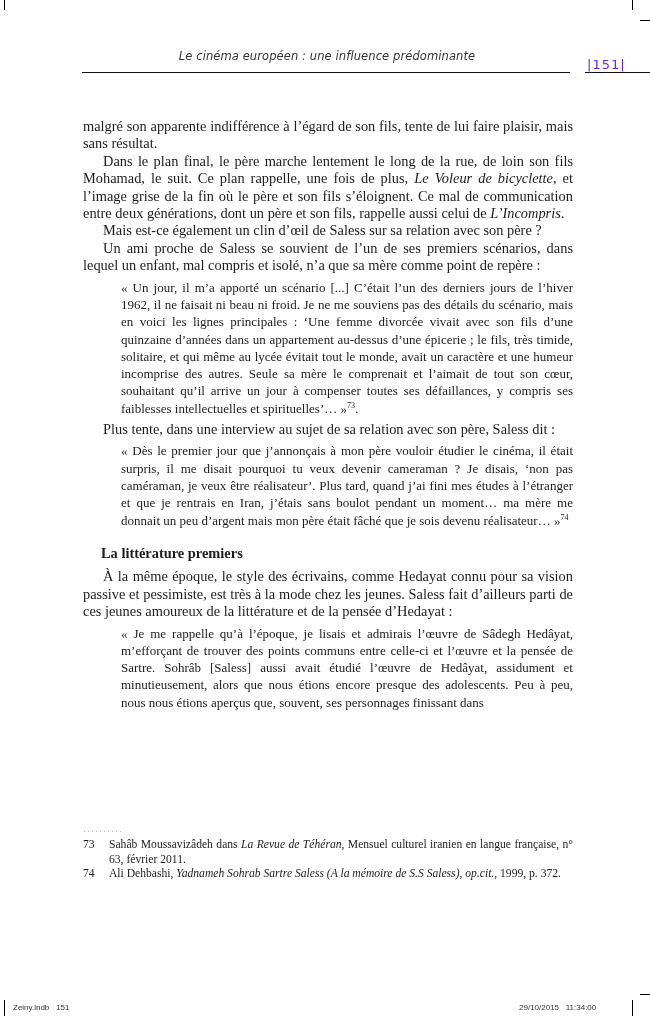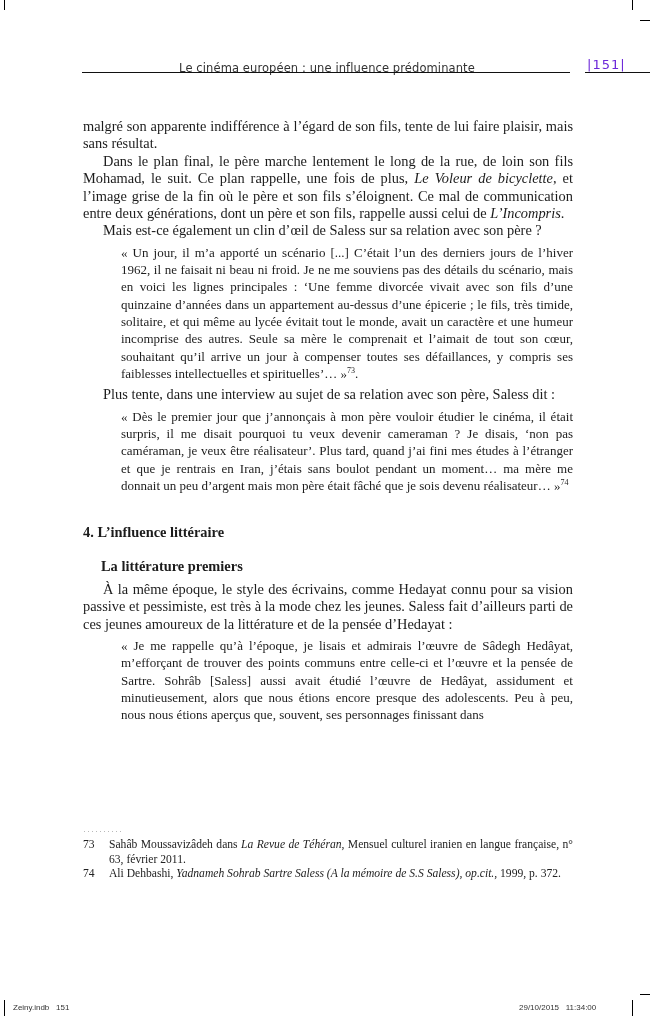--- a/index.html
+++ b/index.html
@@ -1,19 +1,19 @@
 <!DOCTYPE html>
 <html><head>
 <meta charset="utf-8">
 <style>
   html, body { margin: 0; padding: 0; background: #ffffff; }
   body { width: 650px; height: 1016px; position: relative; overflow: hidden; color: #1a1a1a; }
   .crop { position: absolute; background: #000; }
-  .header-title { position: absolute; left: 82px; width: 490px; top: 61px; text-align: center;
-    font-family: "DejaVu Sans", sans-serif; font-size: 11.5px; color: #333; letter-spacing: 0.1px; }
+  .header-title { position: absolute; left: 82px; width: 490px; top: 49px; text-align: center;
+    font-family: "DejaVu Sans", sans-serif; font-style: italic; font-size: 11.5px; color: #333; letter-spacing: 0.1px; }
   .header-rule { position: absolute; left: 82px; width: 488px; top: 72px; height: 1px; background: #111; }
   .page-num { position: absolute; left: 587px; top: 57px; font-family: "DejaVu Sans", sans-serif; font-size: 13px; color: #6d28d9; letter-spacing: 1px; }
   .page-num-rule { position: absolute; left: 585px; width: 65px; top: 72px; height: 1px; background: #111; }
 
   .body { position: absolute; left: 83px; width: 490px; top: 118px;
     font-family: "Liberation Serif", serif; font-size: 14.4px; line-height: 17.4px; text-align: justify; color: #1c1c1c; }
   .p { margin: 0; text-indent: 20px; }
   .p.noindent { text-indent: 0; }
   .quote { margin: 4px 0 4px 38px; font-size: 13px; line-height: 17.3px; text-indent: 0; }
   .h4 { font-weight: bold; margin: 30px 0 0 0; text-indent: 0; font-size: 14.4px; }
@@ -43,24 +43,24 @@
 
 <div class="header-title">Le cinéma européen : une influence prédominante</div>
 <div class="header-rule"></div>
 <div class="page-num">|<span>151</span>|</div>
 <div class="page-num-rule"></div>
 
 <div class="body">
   <p class="p noindent">malgré son apparente indifférence à l’égard de son fils, tente de lui faire plaisir, mais sans résultat.</p>
   <p class="p"><span>Dans le plan final, le père marche lentement le long de la rue, de loin son fils Mohamad, le suit. Ce plan rappelle, une fois de plus, </span><i>Le Voleur de bicyclette</i><span>, et l’image grise de la fin où le père et son fils s’éloignent. Ce mal de communication entre deux générations, dont un père et son fils, rappelle aussi celui de </span><i>L’Incompris</i><span>.</span></p>
   <p class="p">Mais est-ce également un clin d’œil de Saless sur sa relation avec son père ?</p>
+  <p class="p">Un ami proche de Saless se souvient de l’un de ses premiers scénarios, dans lequel un enfant, mal compris et isolé, n’a que sa mère comme point de repère :</p>
   <p class="quote"><span>« Un jour, il m’a apporté un scénario [...] C’était l’un des derniers jours de l’hiver 1962, il ne faisait ni beau ni froid. Je ne me souviens pas des détails du scénario, mais en voici les lignes principales : ‘Une femme divorcée vivait avec son fils d’une quinzaine d’années dans un appartement au-dessus d’une épicerie ; le fils, très timide, solitaire, et qui même au lycée évitait tout le monde, avait un caractère et une humeur incomprise des autres. Seule sa mère le comprenait et l’aimait de tout son cœur, souhaitant qu’il arrive un jour à compenser toutes ses défaillances, y compris ses faiblesses intellectuelles et spirituelles’… »</span><sup>73</sup><span>.</span></p>
   <p class="p">Plus tente, dans une interview au sujet de sa relation avec son père, Saless dit :</p>
   <p class="quote"><span>« Dès le premier jour que j’annonçais à mon père vouloir étudier le cinéma, il était surpris, il me disait pourquoi tu veux devenir cameraman ? Je disais, ‘non pas caméraman, je veux être réalisateur’. Plus tard, quand j’ai fini mes études à l’étranger et que je rentrais en Iran, j’étais sans boulot pendant un moment… ma mère me donnait un peu d’argent mais mon père était fâché que je sois devenu réalisateur… »</span><sup>74</sup></p>
-  <p class="h4">4. L’influence littéraire</p>
   <p class="h5">La littérature premiers</p>
   <p class="p">À la même époque, le style des écrivains, comme Hedayat connu pour sa vision passive et pessimiste, est très à la mode chez les jeunes. Saless fait d’ailleurs parti de ces jeunes amoureux de la littérature et de la pensée d’Hedayat :</p>
   <p class="quote">« Je me rappelle qu’à l’époque, je lisais et admirais l’œuvre de Sâdegh Hedâyat, m’efforçant de trouver des points communs entre celle-ci et l’œuvre et la pensée de Sartre. Sohrâb [Saless] aussi avait étudié l’œuvre de Hedâyat, assidument et minutieusement, alors que nous étions encore presque des adolescents. Peu à peu, nous nous étions aperçus que, souvent, ses personnages finissant dans</p>
 </div>
 
 <div class="footnotes">
   <div class="fn-sep">··········</div>
   <div class="fn">
     <span class="fn-num">73</span>
     <span class="fn-text"><span>Sahâb Moussavizâdeh dans </span><i>La Revue de Téhéran</i><span>, Mensuel culturel iranien en langue française, n° 63, février 2011.</span></span>

